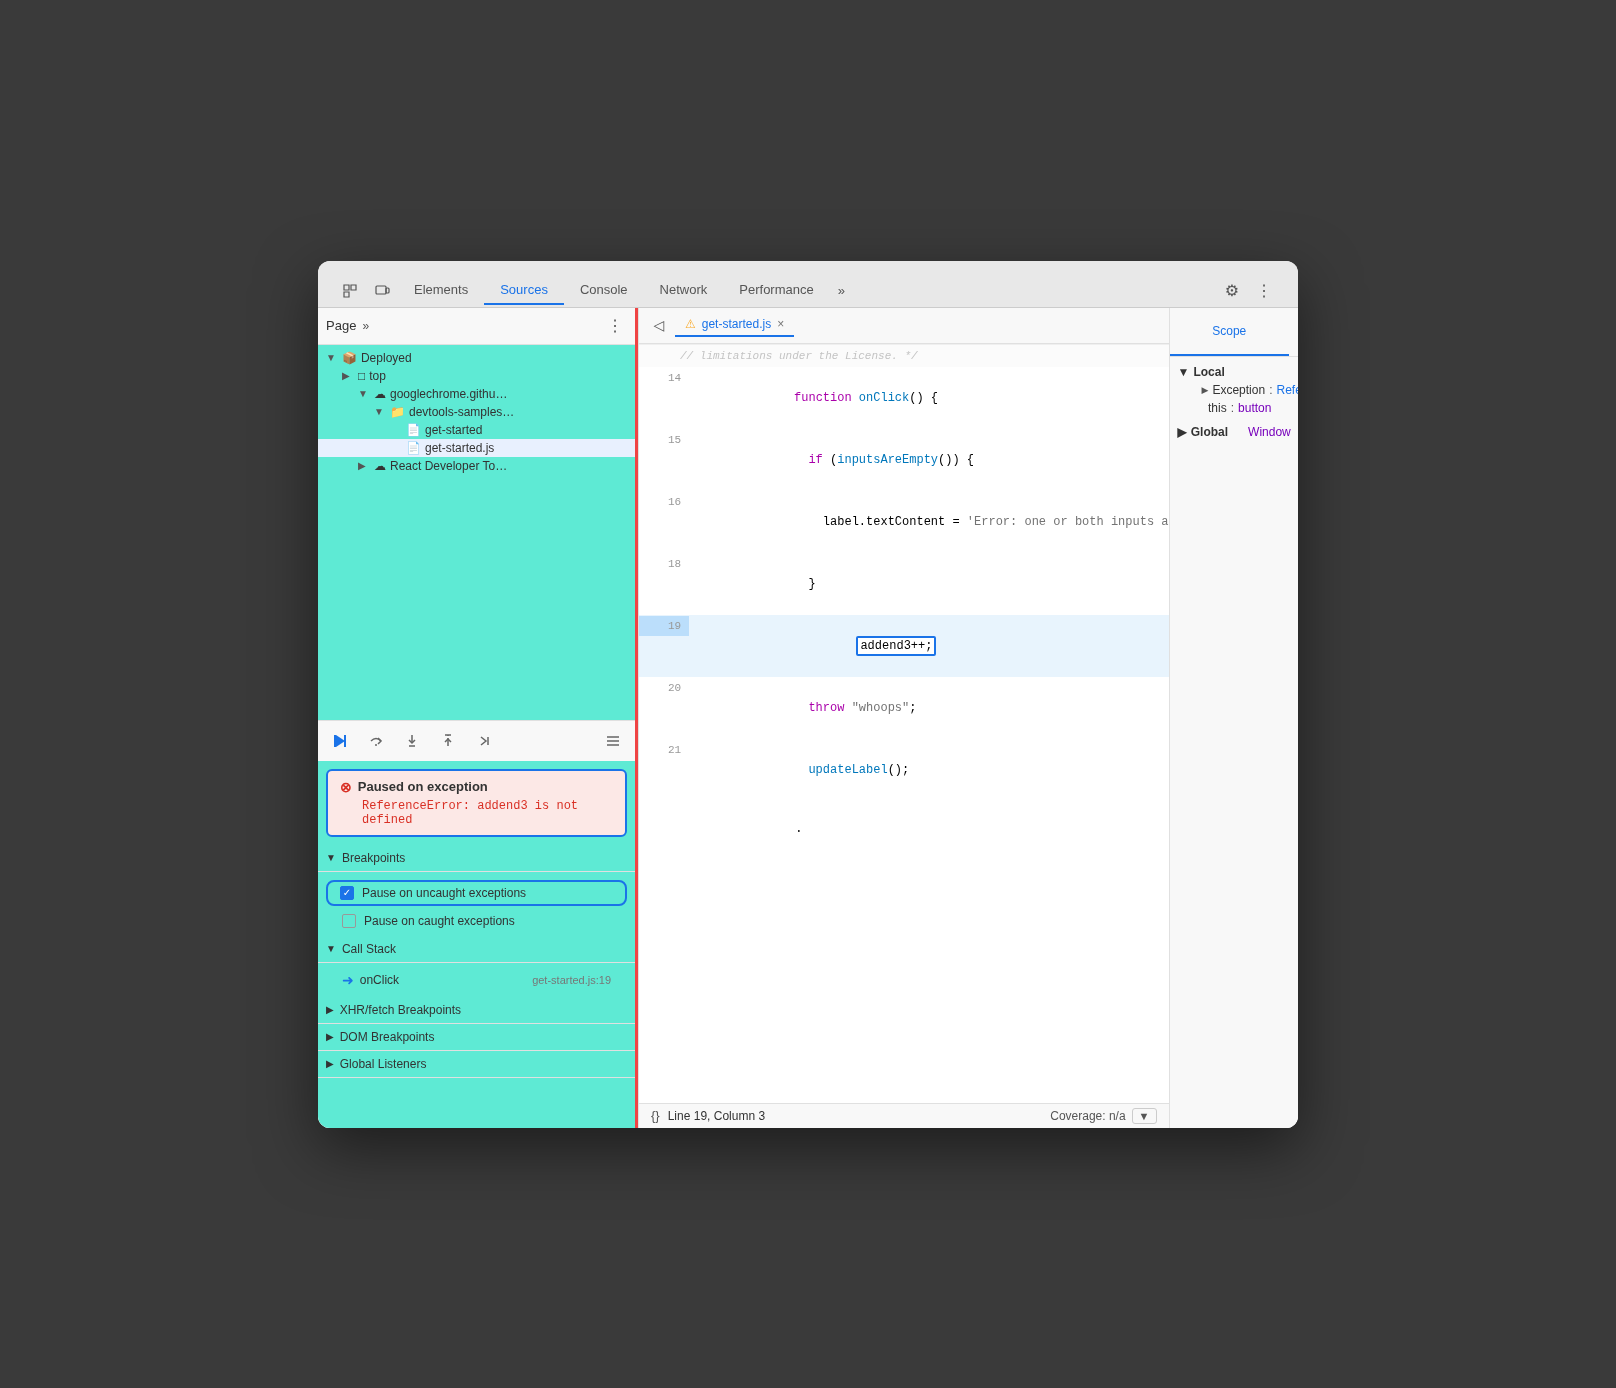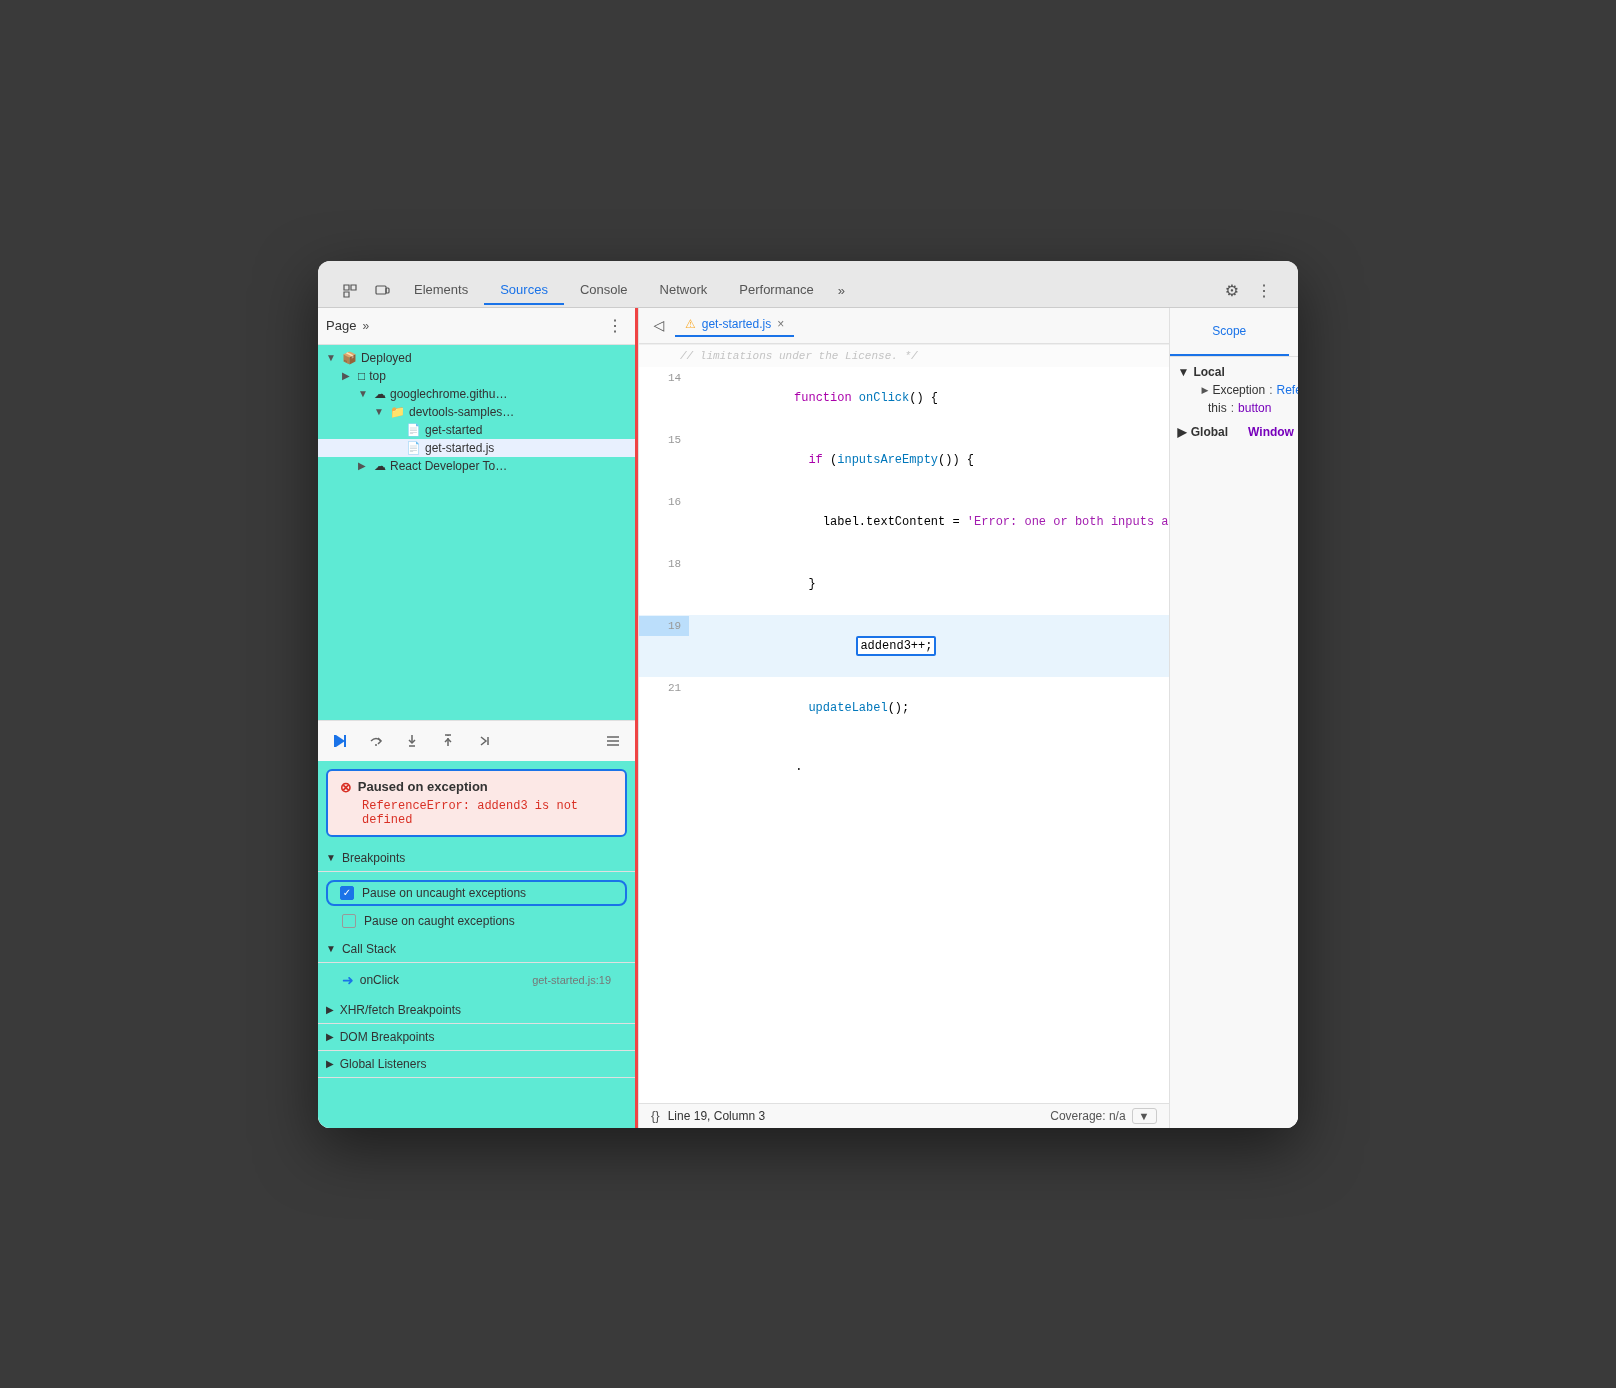--- a/index.html
+++ b/index.html
@@ -376,21 +376,21 @@
       padding-left: 29px;
     }
     .line-content {
       flex: 1;
       line-height: 20px;
       padding-left: 4px;
       white-space: pre;
     }
     .kw { color: #aa00aa; }
     .kw-return { color: #aa00aa; }
-    .str { color: #a21caf; }
+    .str { color: #737373; }
     .fn { color: #0077bb; }
     
     .status-bar {
       display: flex;
       align-items: center;
       padding: 4px 12px;
       background: #f8f8f8;
       border-top: 1px solid #e0e0e0;
       font-size: 12px;
       color: #555;
@@ -719,20 +719,26 @@
             </span>
           </div>
 
           <div class="code-line highlighted" style="background:#e8f4fd;">
             <span class="line-num" style="background:#bbdefb;">19</span>
             <span class="line-content">
               &nbsp;&nbsp;<span style="border: 2px solid #1a73e8; border-radius: 2px; padding: 1px 2px; background:white;">addend3++;</span>
             </span>
           </div>
 
+          <div class="code-line">
+            <span class="line-num">20</span>
+            <span class="line-content">
+              &nbsp;&nbsp;<span class="kw">throw</span> <span class="str">"whoops"</span>;
+            </span>
+          </div>
 
           <div class="code-line">
             <span class="line-num">21</span>
             <span class="line-content">
               &nbsp;&nbsp;<span class="fn">updateLabel</span>();
             </span>
           </div>
 
           <div class="code-line">
             <span class="line-num">  </span>
@@ -778,20 +784,20 @@
             <span class="scope-key">this</span>
             <span class="scope-colon">:</span>
             <span class="scope-val">button</span>
           </div>
         </div>
 
         <div class="scope-section">
           <div class="scope-section-header">
             <span>▶</span>
             <span>Global</span>
-            <span class="scope-val" style="margin-left: 16px; font-weight:bold;">Window</span>
+            <span class="scope-val" style="margin-left: 16px; font-weight:normal;">Window</span>
           </div>
         </div>
       </div>
     </div>
 
   </div>
 </div>
 
 </body></html>

